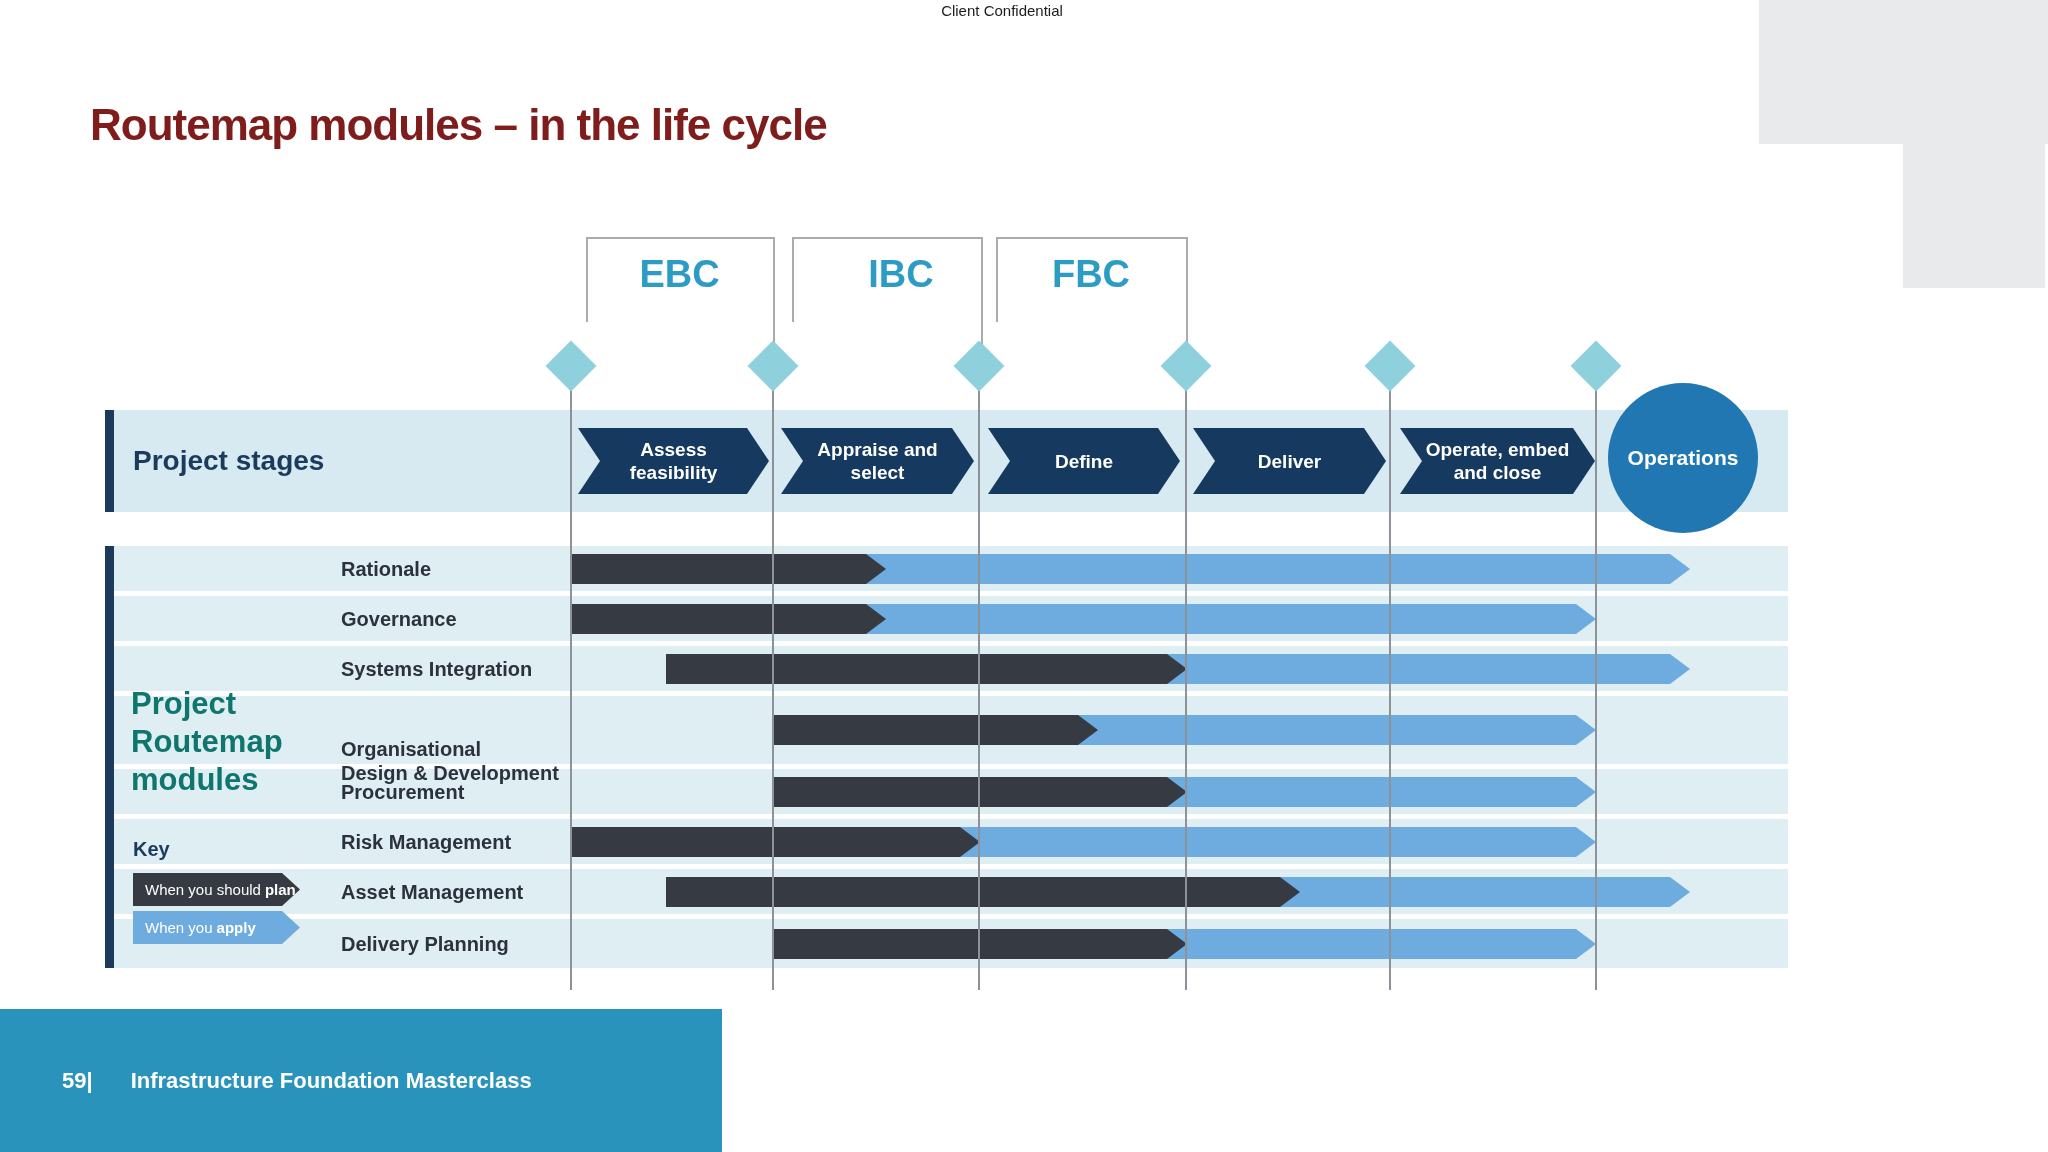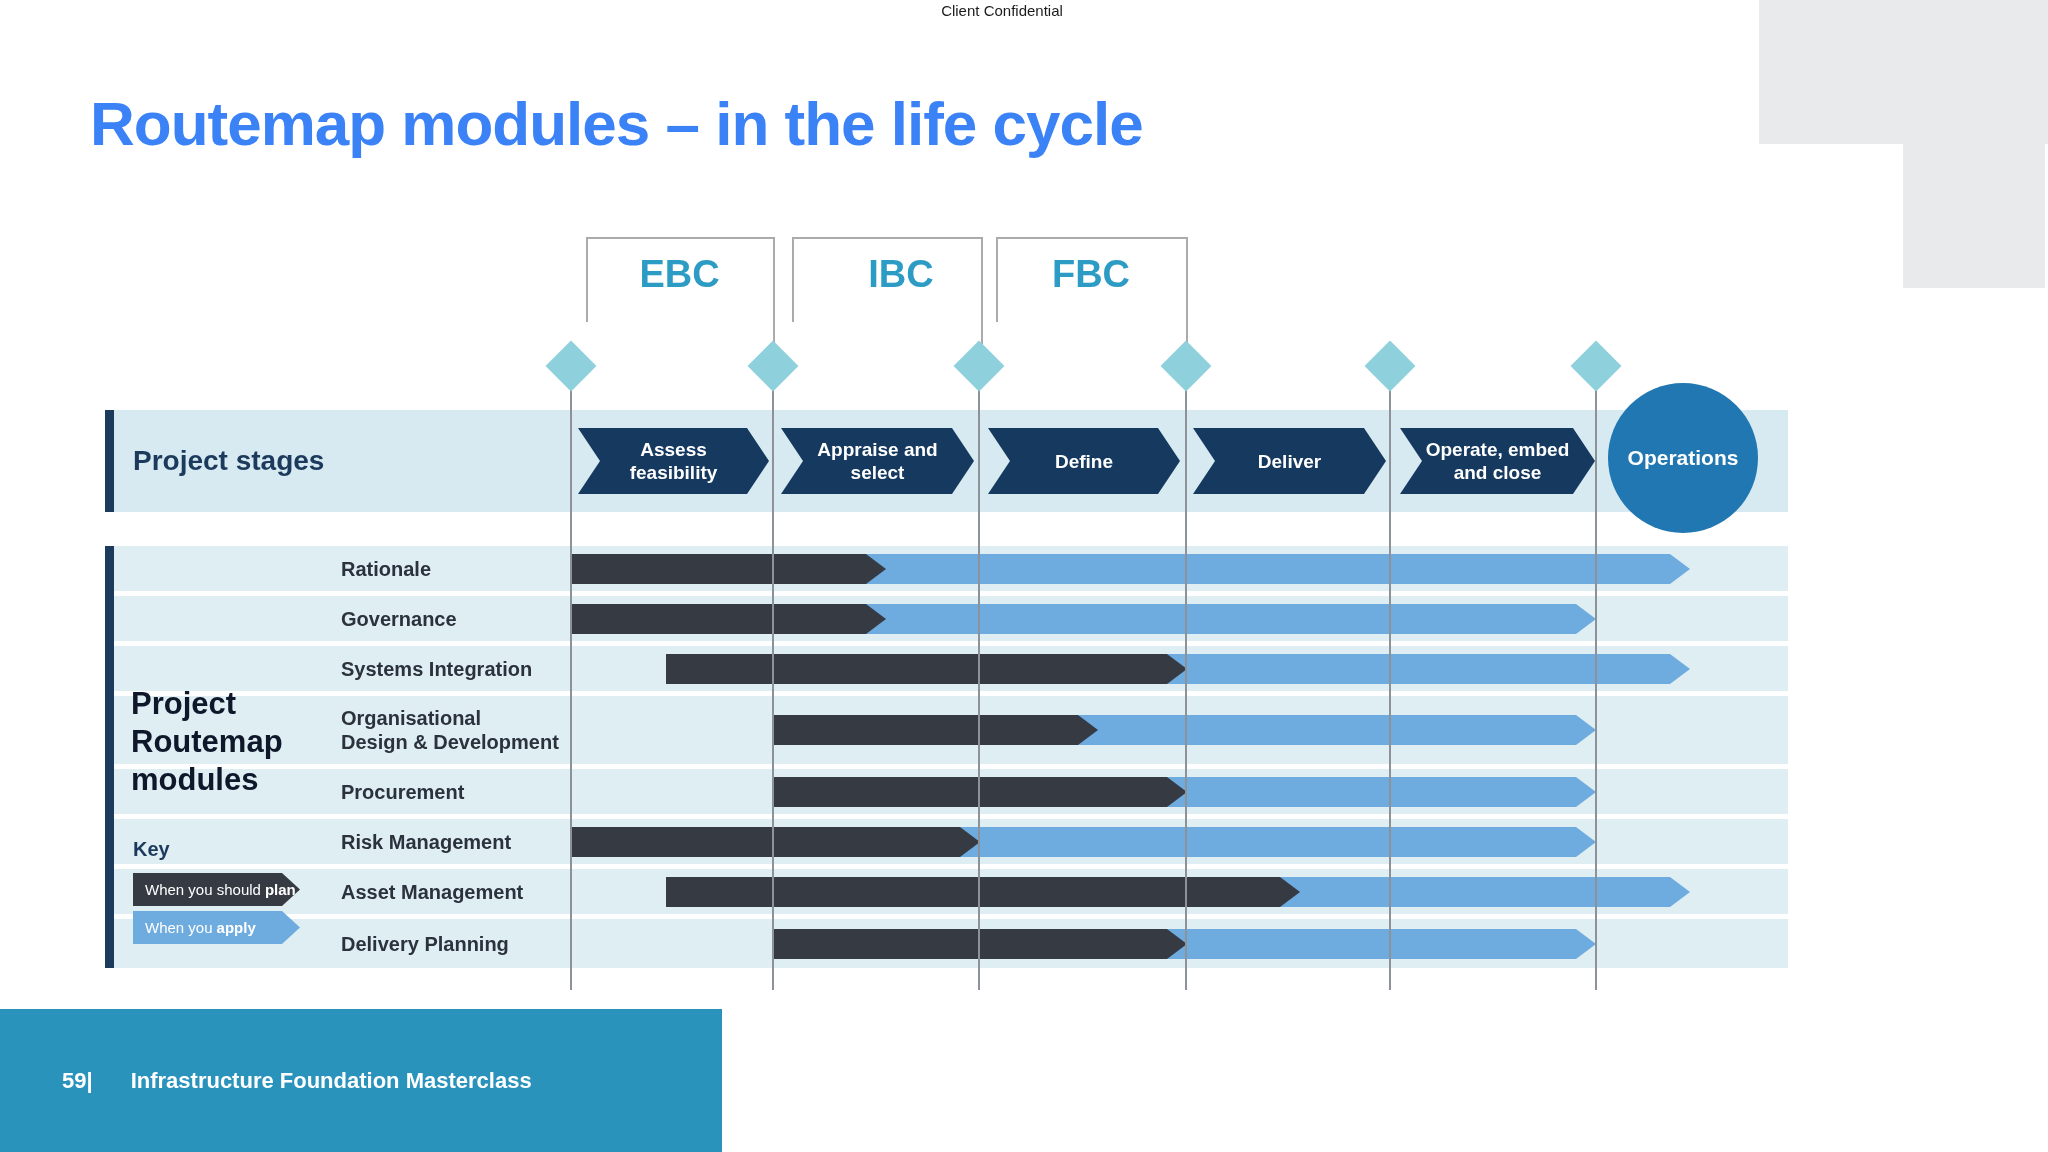--- a/index.html
+++ b/index.html
@@ -5,21 +5,21 @@
   html,body{margin:0;padding:0;background:#fff;}
   .slide{position:relative;width:2048px;height:1152px;background:#ffffff;overflow:hidden;
          font-family:"Liberation Sans",sans-serif;}
   .abs{position:absolute;}
 
   .confidential{top:2px;left:0;width:2004px;text-align:center;font-size:15px;color:#1c1c1c;}
 
   .corner-top{left:1759px;top:0;width:289px;height:144px;background:#e9eaec;}
   .corner-bottom{left:1903px;top:144px;width:142px;height:144px;background:#e9eaec;}
 
-  .title{left:90px;top:88px;font-size:62px;font-weight:bold;color:#3b82f6;letter-spacing:-1px;}
+  .title{left:90px;top:100px;font-size:44px;font-weight:bold;color:#7f1d1d;letter-spacing:-1px;}
 
   .gate-bracket{top:237px;border-top:2px solid #a9abad;border-right:2px solid #a9abad;height:108px;z-index:1;}
   .gate-bracket .left-edge{position:absolute;left:0;top:0;width:2px;height:83px;background:#a9abad;}
   .gate-label{top:250px;height:48px;display:flex;align-items:center;justify-content:center;
               font-size:38px;font-weight:bold;color:#2d9cc4;z-index:2;}
 
   .gridline{width:2px;background:#8d9298;z-index:4;}
   .diamond{width:36px;height:36px;background:#8ed1dc;transform:rotate(45deg);z-index:5;}
 
   .stage-band{left:105px;top:410px;width:1683px;height:102px;background:#d7eaf2;z-index:1;}
@@ -38,21 +38,21 @@
 
   .stripe{left:105px;width:1683px;background:#dfeef3;z-index:1;}
   .row-label{left:341px;display:flex;align-items:center;font-size:20px;font-weight:bold;color:#2b313d;
              white-space:pre-line;line-height:24px;z-index:2;}
   .bar{height:30px;z-index:3;}
   .bar.plan{background:#353a43;z-index:3;
             clip-path:polygon(0 0,calc(100% - 20px) 0,100% 50%,calc(100% - 20px) 100%,0 100%);}
   .bar.apply{background:#6eabdf;z-index:2;
              clip-path:polygon(0 0,calc(100% - 20px) 0,100% 50%,calc(100% - 20px) 100%,0 100%);}
 
-  .modules-label{left:131px;top:685px;width:215px;font-size:31px;line-height:38px;font-weight:bold;color:#0f172a;z-index:2;}
+  .modules-label{left:131px;top:685px;width:215px;font-size:31px;line-height:38px;font-weight:bold;color:#0f766e;z-index:2;}
   .key-title{left:133px;top:838px;font-size:20px;font-weight:bold;color:#1b3a5c;z-index:2;}
   .key-arrow{left:133px;width:167px;height:33px;display:flex;align-items:center;color:#fff;font-size:15px;
              padding-left:12px;box-sizing:border-box;z-index:3;
              clip-path:polygon(0 0,calc(100% - 18px) 0,100% 50%,calc(100% - 18px) 100%,0 100%);}
   .key-plan{top:873px;background:#353a43;}
   .key-apply{top:911px;background:#6eabdf;}
   .key-arrow b{margin-left:4px;}
 
   .footer{left:0;top:1009px;width:722px;height:143px;background:#2a93bc;z-index:6;
           display:flex;align-items:center;color:#fff;font-weight:bold;font-size:22px;}
@@ -110,21 +110,21 @@
       <div class="abs bar plan" style="left: 571px; top: 554px; width: 315px;"></div>
       <div class="abs stripe" style="top: 596px; height: 45px;"></div>
       <div class="abs row-label" style="top: 596px; height: 45px;">Governance</div>
       <div class="abs bar apply" style="left: 850px; top: 604px; width: 746px;"></div>
       <div class="abs bar plan" style="left: 571px; top: 604px; width: 315px;"></div>
       <div class="abs stripe" style="top: 646px; height: 45px;"></div>
       <div class="abs row-label" style="top: 646px; height: 45px;">Systems Integration</div>
       <div class="abs bar apply" style="left: 1150px; top: 654px; width: 540px;"></div>
       <div class="abs bar plan" style="left: 666px; top: 654px; width: 521px;"></div>
       <div class="abs stripe" style="top: 696px; height: 68px;"></div>
-      <div class="abs row-label" style="top: 696px; height: 68px;">Organisational
+      <div class="abs row-label" style="top: 727px; height: 68px;">Organisational
 Design &amp; Development</div>
       <div class="abs bar apply" style="left: 1060px; top: 715px; width: 536px;"></div>
       <div class="abs bar plan" style="left: 774px; top: 715px; width: 324px;"></div>
       <div class="abs stripe" style="top: 769px; height: 45px;"></div>
       <div class="abs row-label" style="top: 769px; height: 45px;">Procurement</div>
       <div class="abs bar apply" style="left: 1150px; top: 777px; width: 446px;"></div>
       <div class="abs bar plan" style="left: 774px; top: 777px; width: 413px;"></div>
       <div class="abs stripe" style="top: 819px; height: 45px;"></div>
       <div class="abs row-label" style="top: 819px; height: 45px;">Risk Management</div>
       <div class="abs bar apply" style="left: 945px; top: 827px; width: 651px;"></div>

